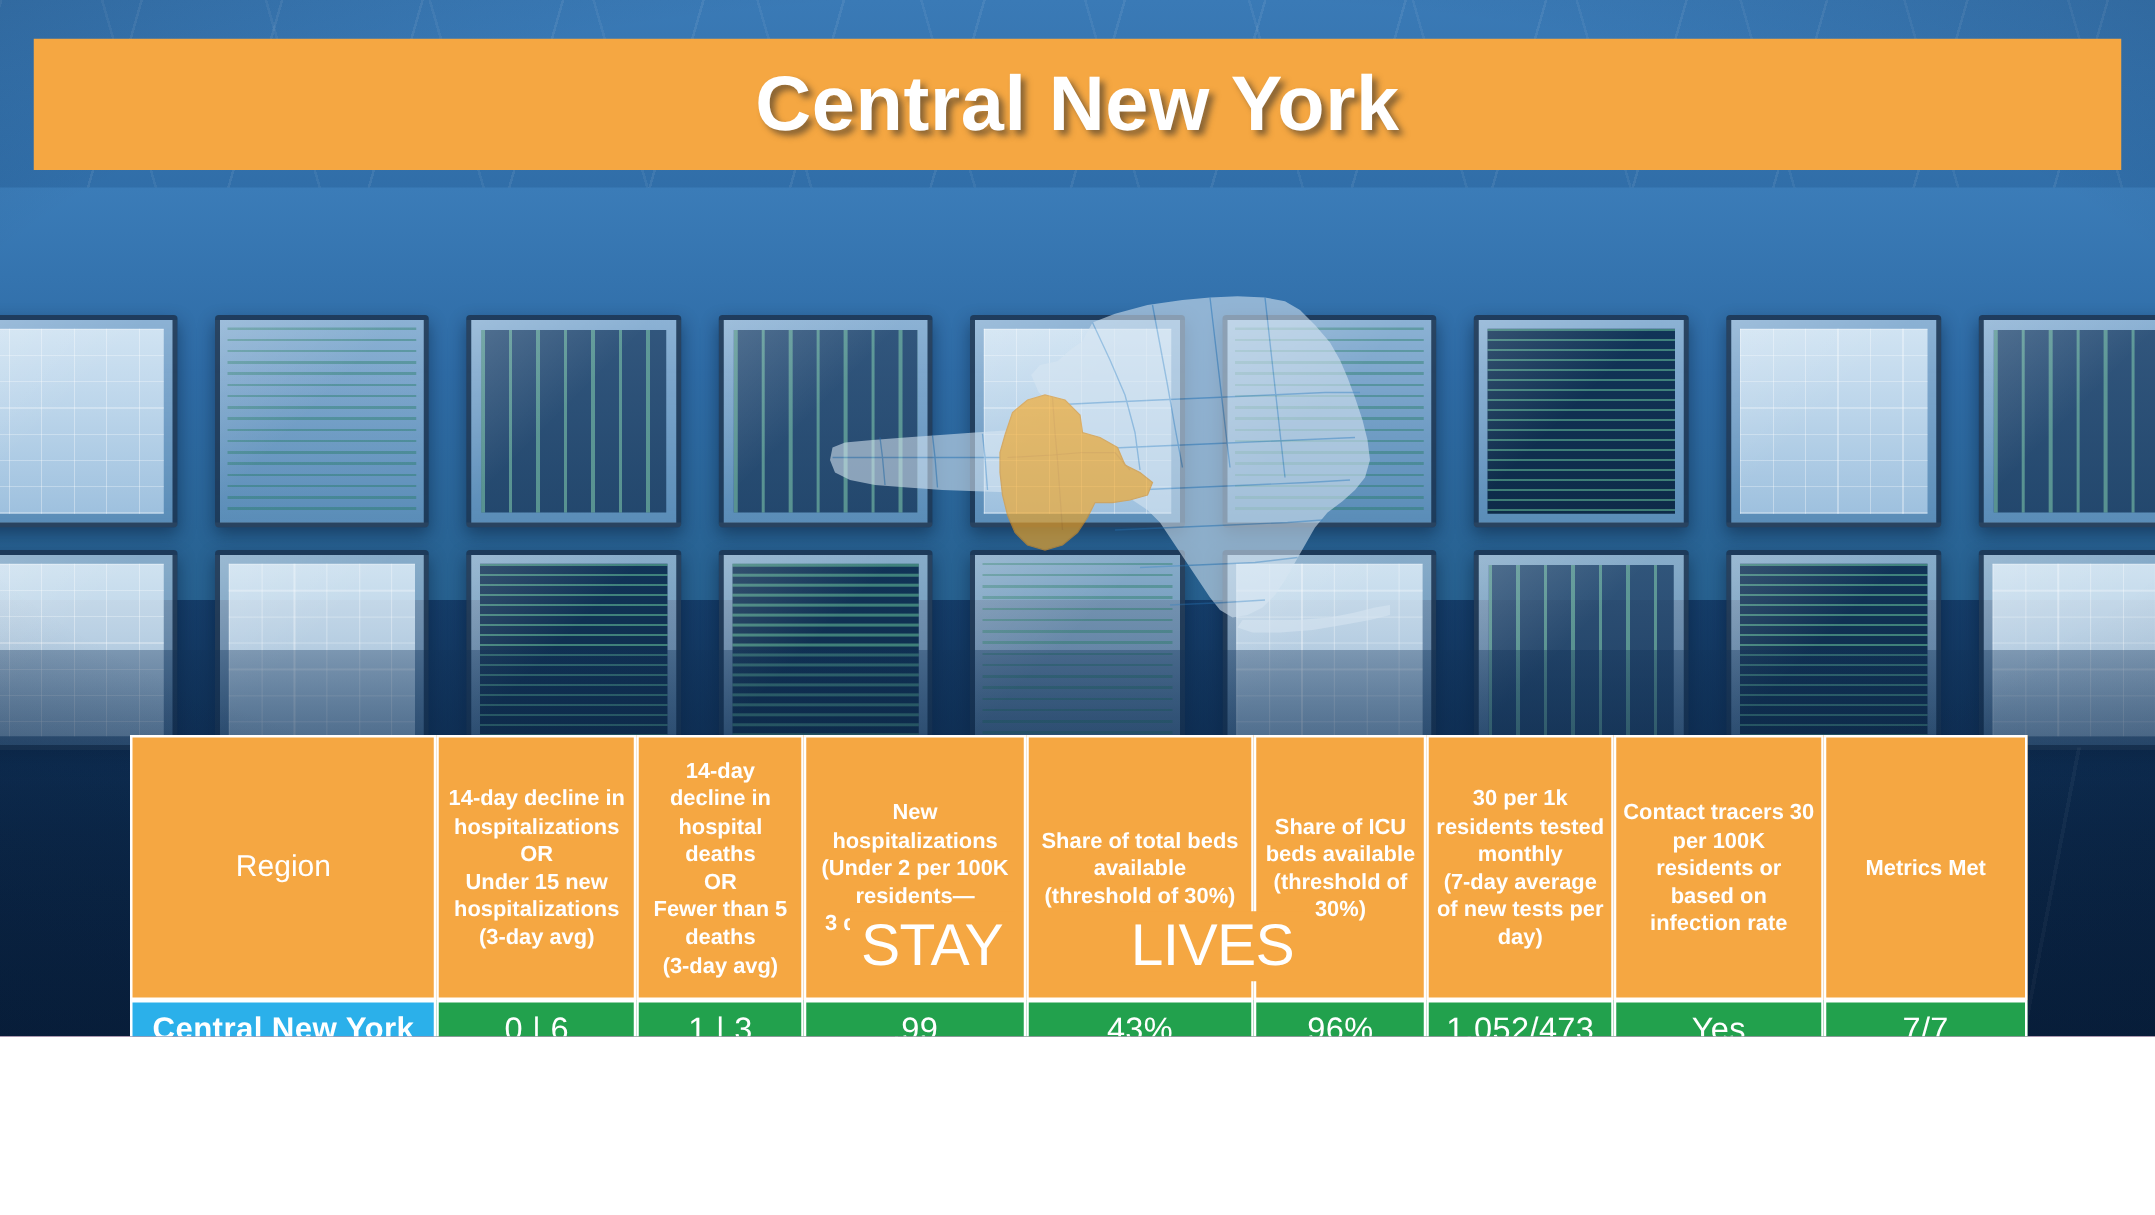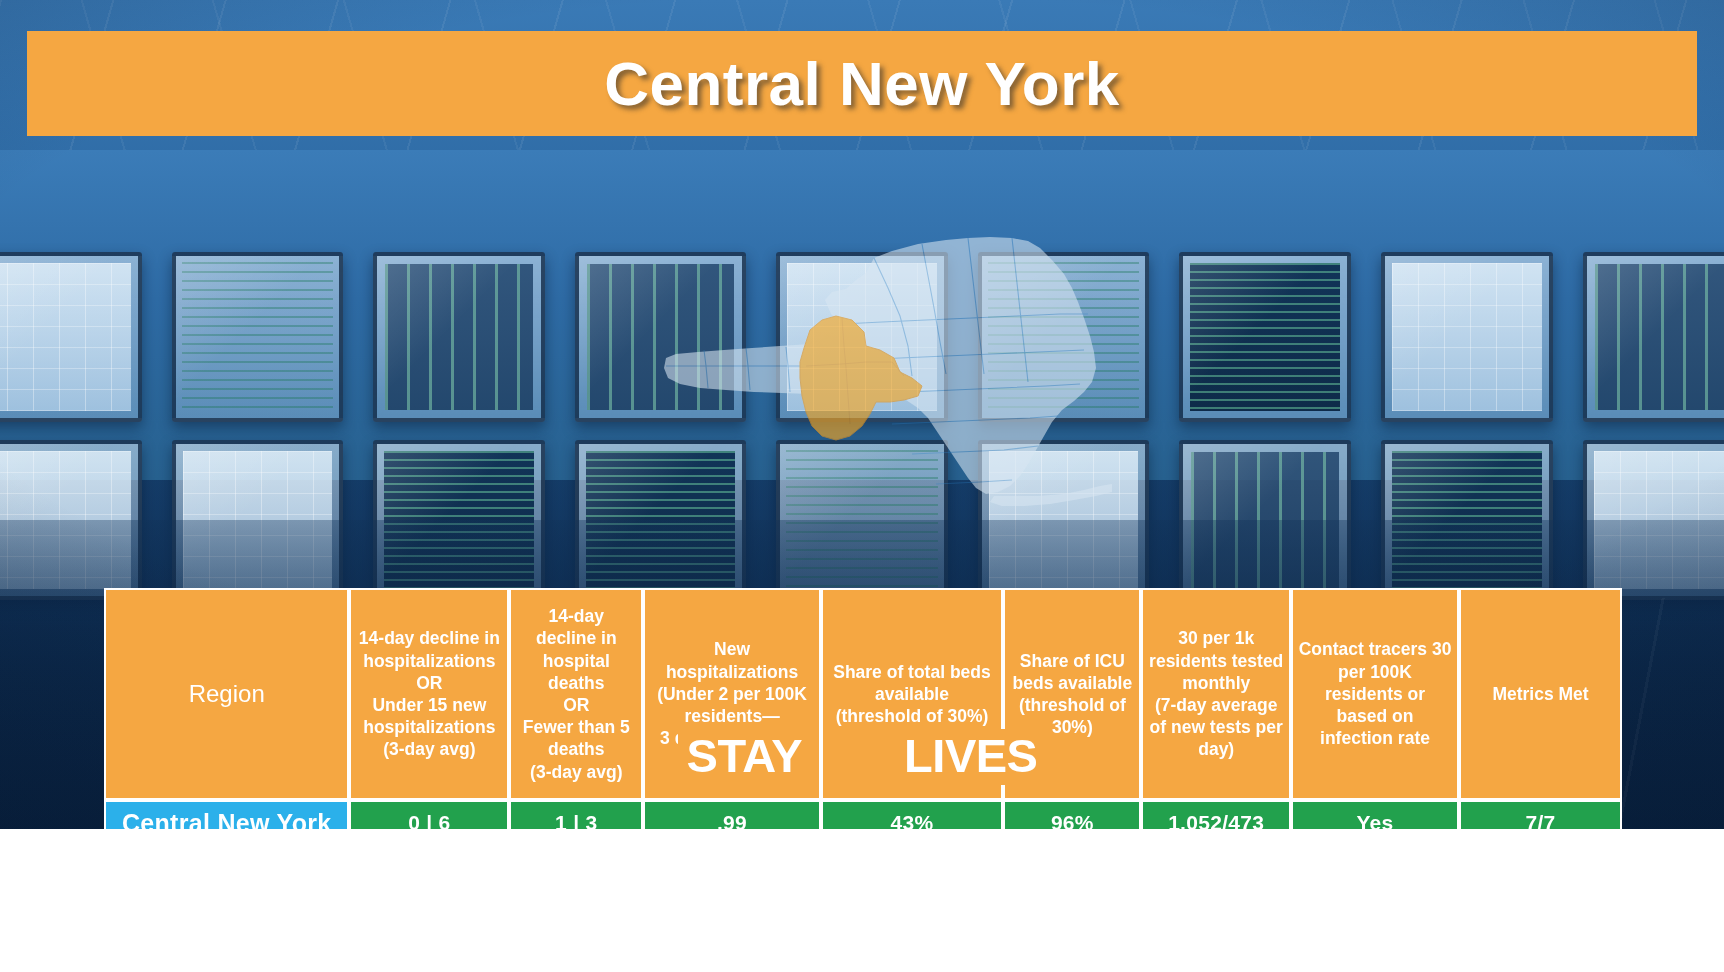--- a/index.html
+++ b/index.html
@@ -147,22 +147,22 @@
     line-height: 1.27;
     padding: 4px 5px;
   }
   thead th.plain {
     font-weight: normal;
     font-size: 24px;
   }
   tbody td {
     background: #22A14D;
     height: 46px;
-    font-size: 21px;
-    font-weight: bold;
+    font-size: 26px;
+    font-weight: normal;
     letter-spacing: .3px;
   }
   tbody td.region-cell {
     background: #2BB0EA;
     font-size: 25px;
     font-weight: bold;
   }
   .c-region  { width: 238px; }
   .c-hosp    { width: 155px; }
   .c-deaths  { width: 130px; }
@@ -175,21 +175,21 @@
 
   
   #footer {
     position: absolute;
     left: 0; right: 0; bottom: 44px;
     display: flex; align-items: center; justify-content: center;
     gap: 84px;
   }
   .slogan {
     display: flex; align-items: baseline; gap: 10px;
-    font-size: 47px; font-weight: bold; color: #ffffff;
+    font-size: 47px; font-weight: normal; color: #ffffff;
     letter-spacing: -.5px;
   }
   .slogan .hl {
     background: #F5A742;
     color: #ffffff;
     padding: 3px 9px 6px 9px;
     line-height: 1;
   }
 </style>
 </head>

